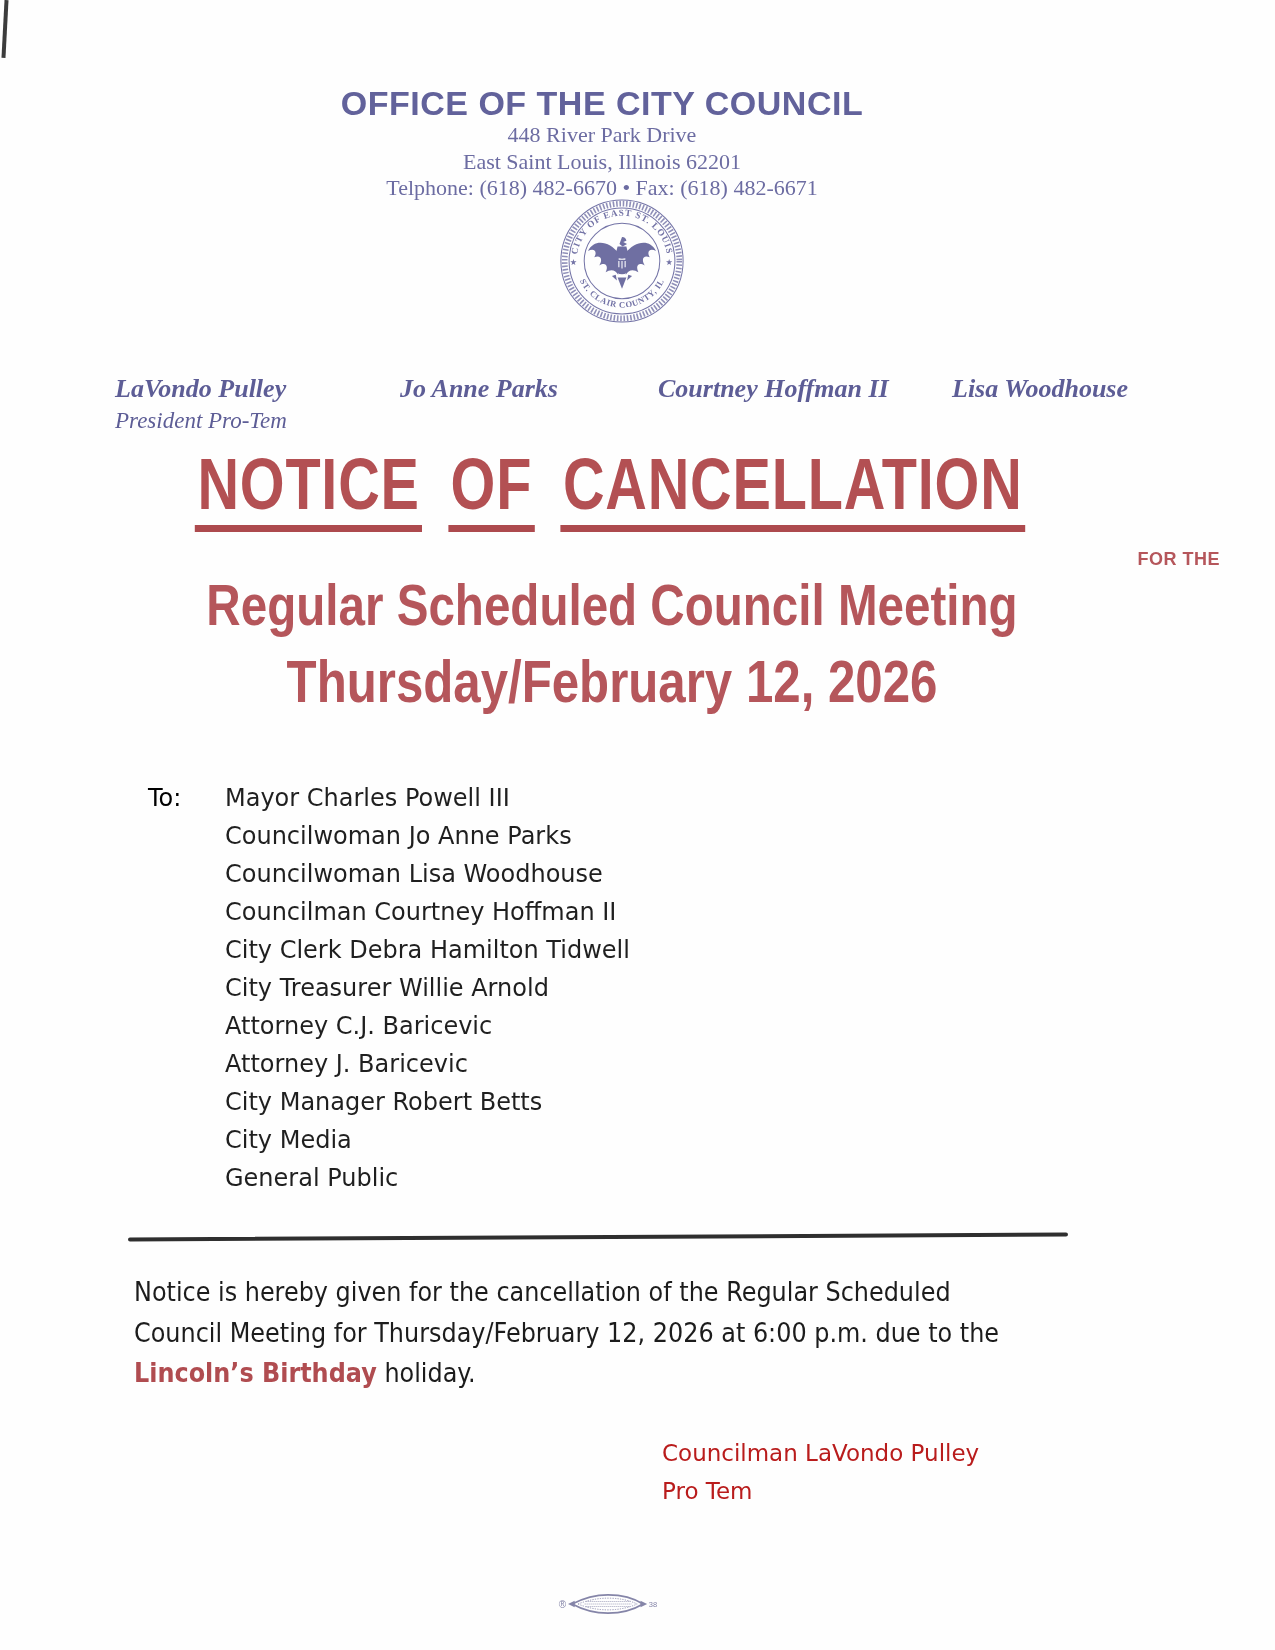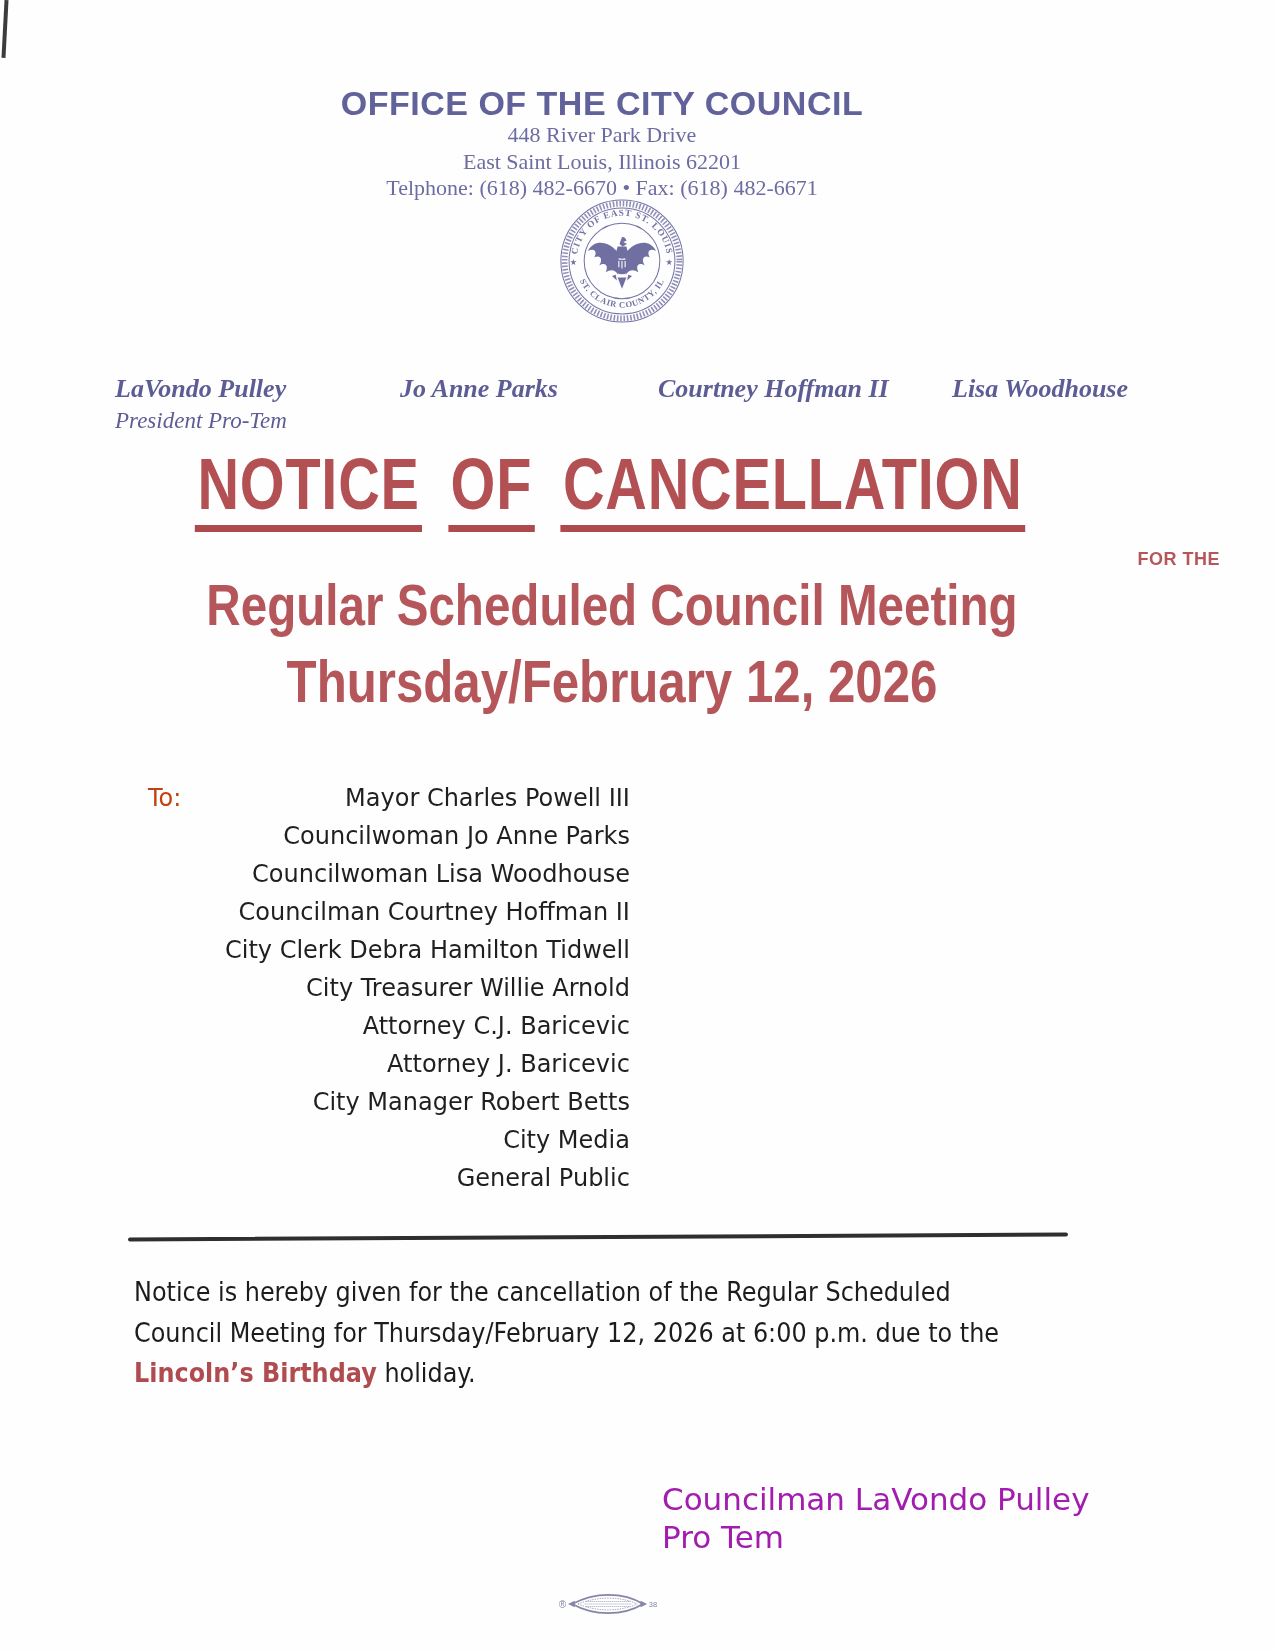--- a/index.html
+++ b/index.html
@@ -18,32 +18,32 @@
   .official .o-title{font-size:23px;line-height:27px;margin-top:3px;}
   
   .title-row{position:absolute;top:448px;left:0;width:1220px;text-align:center;transform:scaleX(.80);transform-origin:50% 50%;white-space:nowrap;}
   .title-word{display:inline-block;font-size:72px;font-weight:800;letter-spacing:1px;color:#b35053;
     border-bottom:7px solid #ad4a4e;padding:0 3px 5px 3px;margin:0 14px;line-height:1.0;}
   .for-the{position:absolute;top:549px;left:0;width:1220px;text-align:right;font-size:18px;font-weight:bold;color:#b5565b;letter-spacing:.5px;}
   .sub-line{position:absolute;left:0;width:1224px;text-align:center;color:#b5565b;font-weight:bold;transform:scaleX(.82);transform-origin:50% 50%;white-space:nowrap;}
   .sub1{top:576px;font-size:58px;line-height:1.0;}
   .sub2{top:652px;font-size:60px;line-height:1.0;}
   
-  .to-label{position:absolute;top:783px;left:148px;font-family:"DejaVu Sans",sans-serif;font-size:24px;line-height:30px;color:#c2410c;}
+  .to-label{position:absolute;top:783px;left:148px;font-family:"DejaVu Sans",sans-serif;font-size:24px;line-height:30px;color:#000000;}
   .to-list{position:absolute;top:779px;left:225px;margin:0;padding:0;list-style:none;
-    font-family:"DejaVu Sans",sans-serif;font-size:24px;line-height:38px;color:#1f1f1f;text-align:right;}
+    font-family:"DejaVu Sans",sans-serif;font-size:24px;line-height:38px;color:#1f1f1f;}
   
   .rule{position:absolute;top:1235px;left:128px;width:940px;height:4px;background:#2f2f2f;transform:rotate(-.3deg);border-radius:2px;}
   
   .notice-body{position:absolute;top:1272px;left:134px;width:1030px;
     font-family:"DejaVu Sans",sans-serif;font-size:26px;line-height:40.5px;color:#1c1c1c;
     transform:scaleX(.92);transform-origin:0 0;white-space:nowrap;}
   .hl{color:#b04c50;font-weight:bold;}
   
-  .signature{position:absolute;top:1434px;left:662px;font-family:"DejaVu Sans",sans-serif;font-size:31px;line-height:38px;color:#a21caf;margin-top:46px;}
+  .signature{position:absolute;top:1434px;left:662px;font-family:"DejaVu Sans",sans-serif;font-size:23px;line-height:38px;color:#b91c1c;}
   
   .union-bug{position:absolute;top:1590px;left:558px;}
   
   .scan-mark{position:absolute;top:0;left:3px;width:4px;height:58px;background:#1a1a1a;transform:rotate(3deg);opacity:.85;}
 </style>
 </head>
 <body>
 
 <div class="page">
 

